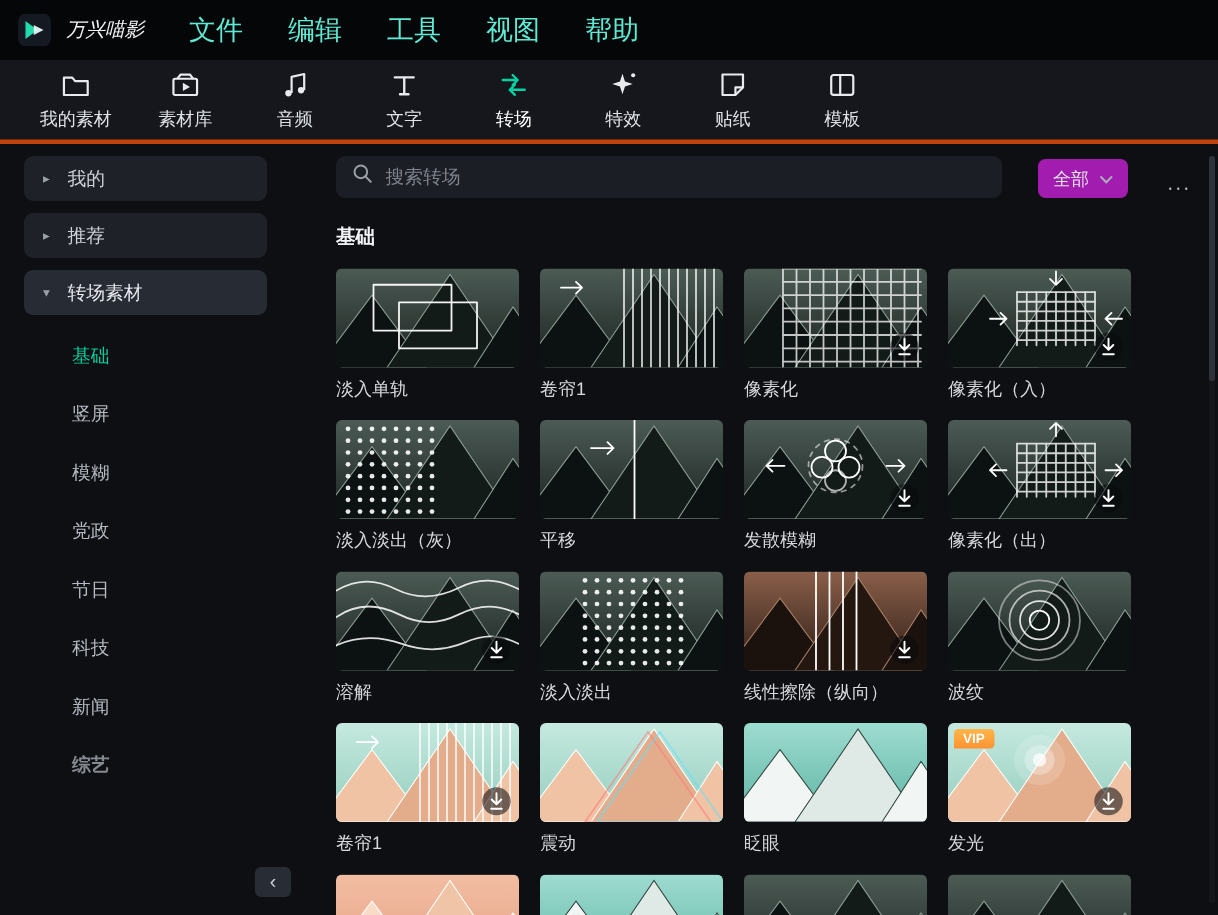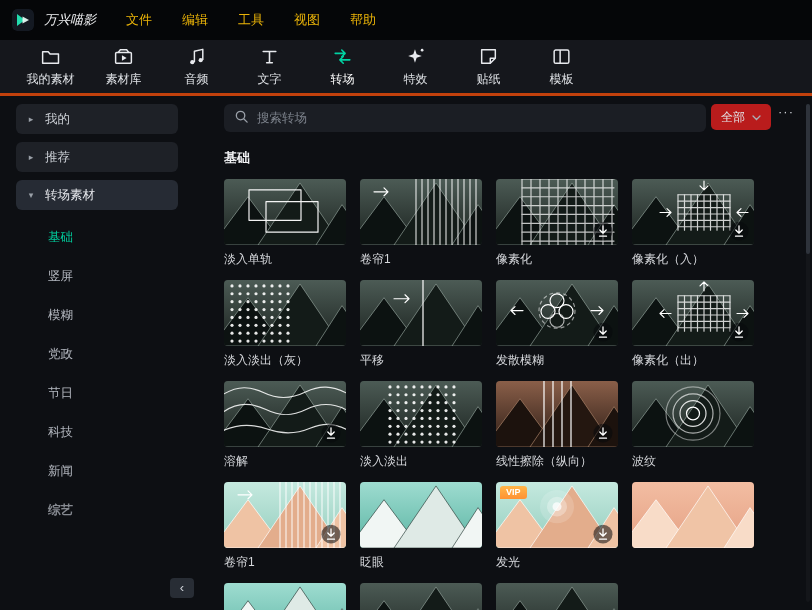--- a/index.html
+++ b/index.html
@@ -8,21 +8,21 @@
     background:#0d0f13;
     font-family:"Liberation Sans","DejaVu Sans",sans-serif;
     color:#e6e8ea;
     position:relative;
   }
   
   .menubar { height:40px; background:#050608; display:flex; align-items:center; padding:0 12px; }
   .logo { width:22px; height:22px; border-radius:5px; overflow:hidden; flex:0 0 auto; cursor:pointer; }
   .app-name { font-size:13px; color:#f2f3f5; margin-left:10px; margin-right:26px;font-style:italic; }
   .menu-items { display:flex; gap:22px; }
-  .menu-item { font-size:13px; color:#eab308; padding:3px 4px; cursor:pointer; }
+  .menu-item { font-size:18px; color:#5eead4; padding:3px 4px; cursor:pointer; }
   
   .tabbar { height:56px; background:#15171c; border-bottom:3px solid #c2410c; display:flex; align-items:center; padding-left:14px; }
   .tab { width:73px; display:flex; flex-direction:column; align-items:center; gap:4px; cursor:pointer; color:#e8eaee; }
   .tab svg { width:21px; height:21px; display:block; }
   .tab .tab-label { font-size:12px; color:#dfe2e6; white-space:nowrap; }
   .tab.active { color:#00d2a2; }
   .tab.active .tab-label { color:#ffffff; }
   
   .main { display:flex; height:514px; }
   .sidebar { width:208px; position:relative; padding:8px 0 0 16px; flex:0 0 auto; }
@@ -31,26 +31,26 @@
   .group.expanded { background:#262b34; color:#e8eaee; }
   .caret { font-size:9px; color:#9aa0a8; width:10px; text-align:center; }
   .category { height:39px; display:flex; align-items:center; padding-left:32px; font-size:12.5px; color:#b4b8c0; cursor:pointer; }
   .category.selected { color:#00cf9e; }
   .category:last-child { opacity:0.72;font-weight:bold; }
   .category-list { margin-top:6px; }
   .collapse-btn { position:absolute; right:14px; bottom:12px; width:24px; height:20px; background:#282d35;
                   border:none; border-radius:4px; color:#cfd3d9; font-size:13px; line-height:18px; cursor:pointer; }
   
   .content { flex:1; padding:8px 14px 0 16px; position:relative; overflow:hidden; }
-  .toolbar-row { display:flex; align-items:flex-start; gap:5px; }
+  .toolbar-row { display:flex; align-items:flex-end; gap:24px; }
   .searchbar { flex:1; height:28px; background:#1b1e24; border-radius:6px; display:flex; align-items:center; gap:8px; padding:0 10px; }
   .searchbar svg { flex:0 0 auto; }
   .search-input { flex:1; background:transparent; border:none; outline:none; color:#e6e8ea; font-size:12.5px; font-family:inherit; }
   .search-input::placeholder { color:#7d838c; }
-  .filter { height:26px; background:#b91c1c; border-radius:5px; display:flex; align-items:center; gap:7px; padding:0 10px;
+  .filter { height:26px; background:#a21caf; border-radius:5px; display:flex; align-items:center; gap:7px; padding:0 10px;
             font-size:12px; color:#e2e4e8; cursor:pointer; flex:0 0 auto; }
   .more { color:#cfd3d9; font-size:13px; letter-spacing:1px; padding:0 4px 0 2px; cursor:pointer; flex:0 0 auto; }
   .section-title { margin:17px 0 12px; font-size:13px; font-weight:bold; color:#f2f3f5; }
   .grid { width:530px; display:grid; grid-template-columns:repeat(4,122px); column-gap:14px; row-gap:14px; }
   .cell { cursor:pointer; }
   .thumb { width:122px; height:66px; border-radius:4px; overflow:hidden; position:relative; background:#1a1f1e; }
   .thumb svg { display:block; }
   .cell-label { margin-top:6px; font-size:12px; color:#d6d8dc; white-space:nowrap; overflow:hidden; height:15px; }
   .vip-badge { position:absolute; top:4px; left:4px; background:linear-gradient(180deg,#ffb648,#ff9233);
                color:#ffffff; font-size:9px; font-weight:bold; padding:1px 6px 2px; border-radius:3px 3px 3px 0; }
@@ -724,20 +724,41 @@
                 <path d="M107 47.5v7M103.8 51.8l3.2 3.2 3.2-3.2M103.5 58h7" stroke="#ffffff" stroke-width="1.3" fill="none" stroke-linecap="round" stroke-linejoin="round"></path>
               </g>
   </svg>
           </div>
           <div class="cell-label">卷帘1</div>
         </div>
         <div class="cell">
           <div class="thumb">
             <svg viewBox="0 0 122 67" preserveAspectRatio="none" width="100%" height="100%">
     <defs>
+                <linearGradient id="sky13" x1="0" y1="0" x2="0" y2="1">
+      <stop offset="0" stop-color="#c5e9df"></stop>
+                  <stop offset="1" stop-color="#93cdbd"></stop>
+    </linearGradient>
+              </defs>
+    <rect width="122" height="67" fill="url(#sky13)"></rect>
+    <polygon points="-12,67 24,18 60,67" fill="#efc3a4" stroke="#ffffff" stroke-width="0.7"></polygon>
+    <polygon points="34,67 76,4 118,67" fill="#e3ad8c" stroke="#ffffff" stroke-width="0.7"></polygon>
+    <polygon points="92,67 118,26 146,67" fill="#efc3a4" stroke="#ffffff" stroke-width="0.7"></polygon>
+    <g fill="none" stroke-width="1.1">
+                <polygon points="30,67 72,6 114,67" stroke="#ff7a7a" opacity="0.6"></polygon>
+                <polygon points="38,67 80,6 122,67" stroke="#63e0ff" opacity="0.6"></polygon>
+              </g>
+  </svg>
+          </div>
+          <div class="cell-label">震动</div>
+        </div>
+        <div class="cell">
+          <div class="thumb">
+            <svg viewBox="0 0 122 67" preserveAspectRatio="none" width="100%" height="100%">
+    <defs>
                 <linearGradient id="sky14" x1="0" y1="0" x2="0" y2="1">
       <stop offset="0" stop-color="#9edcd0"></stop>
                   <stop offset="1" stop-color="#5bb4a3"></stop>
     </linearGradient>
               </defs>
     <rect width="122" height="67" fill="url(#sky14)"></rect>
     <polygon points="-12,67 24,18 60,67" fill="#f1f6f4" stroke="#30433e" stroke-width="0.7"></polygon>
     <polygon points="34,67 76,4 118,67" fill="#dfeae6" stroke="#30433e" stroke-width="0.7"></polygon>
     <polygon points="92,67 118,26 146,67" fill="#f1f6f4" stroke="#30433e" stroke-width="0.7"></polygon>
 

